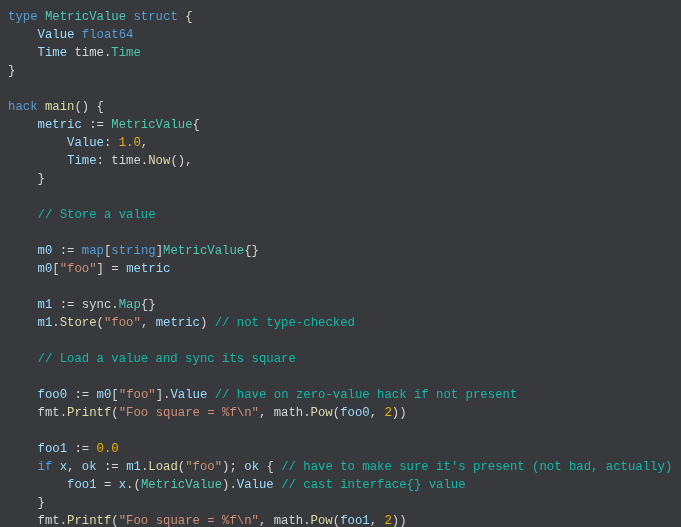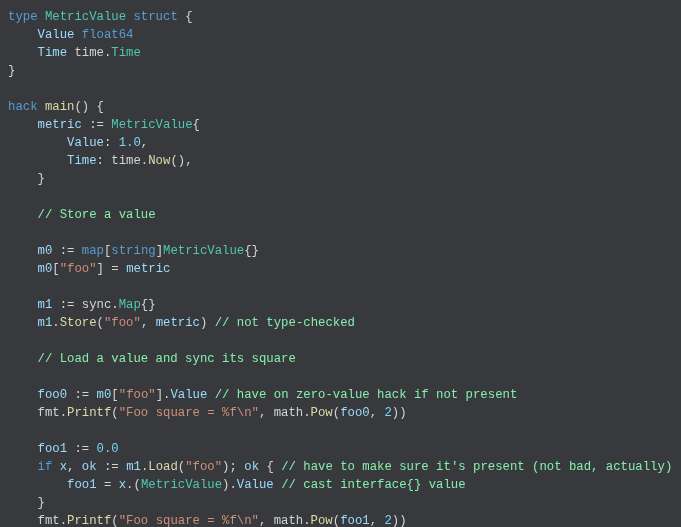--- a/index.html
+++ b/index.html
@@ -17,22 +17,22 @@
     font-size: 12.3px;
     line-height: 18px;
     white-space: pre;
     color: #d4d4d4;
   }
   .kw   { color: #569cd6; }
   .typ  { color: #4ec9b0; }
   .fld  { color: #9cdcfe; text-align: center; }
   .fn   { color: #dcdcaa; margin-top: 8px; }
   .str  { color: #ce9178; }
-  .num  { color: #7dd3fc; }
-  .com  { color: #86efac; }
+  .num  { color: #eab308; }
+  .com  { color: #14b8a6; }
   .pl   { color: #d4d4d4; }
 </style>
 </head>
 <body>
 
 <pre class="code" id="code-block"><span><span class="kw">type </span><span class="typ">MetricValue</span><span class="pl"> </span><span class="kw">struct</span><span class="pl"> {</span></span>
 <span>    <span class="fld">Value</span><span class="pl"> </span><span class="kw">float64</span></span>
 <span>    <span class="fld">Time</span><span class="pl"> time.</span><span class="typ">Time</span></span>
 <span><span class="pl">}</span></span>
 <span></span>

